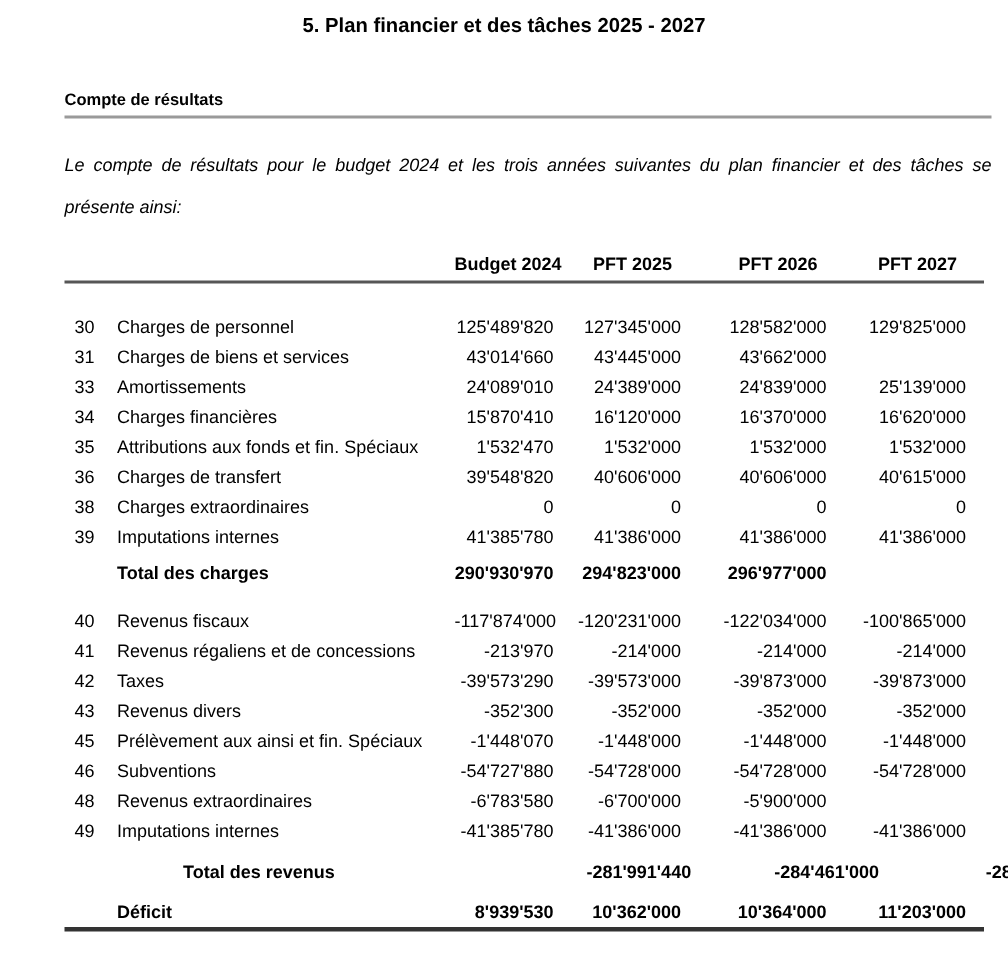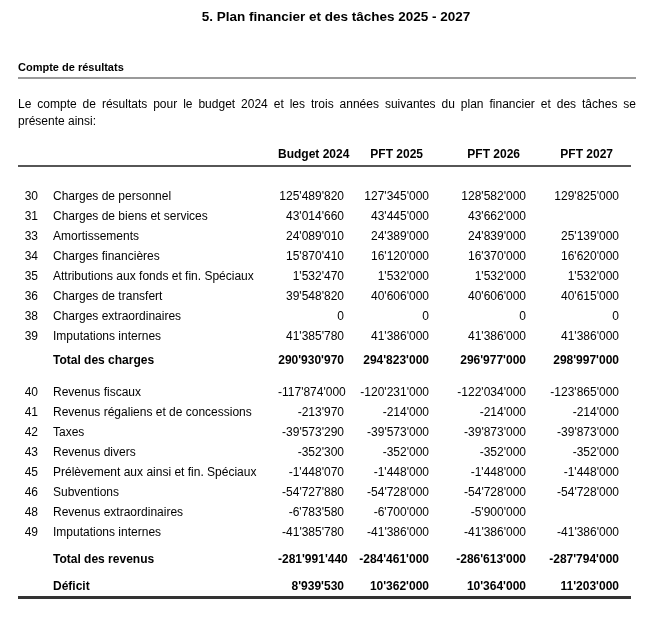--- a/index.html
+++ b/index.html
@@ -4,21 +4,21 @@
 <style>
   html, body { margin: 0; padding: 0; }
   body {
     width: 672px; height: 643px;
     background: #ffffff;
     color: #000000;
     font-family: "Liberation Sans", sans-serif;
     font-size: 12px;
     overflow: hidden;
   }
-  .content { padding: 0 18px; }
+  .content { padding: 0 43px; }
 
   .doc-title {
     padding-top: 9px;
     text-align: center;
     font-weight: bold;
     font-size: 13.5px;
   }
 
   .section-heading {
     margin-top: 37px;
@@ -28,22 +28,23 @@
   .section-rule {
     margin-top: 4px;
     height: 2px;
     width: 618px;
     background: #9a9a9a;
   }
 
   .intro {
     margin-top: 17px;
     width: 618px;
-    line-height: 17px;
+    line-height: 28px;
     text-align: justify;
+    font-style: italic;
   }
 
   .fin-table { margin-top: 17px; width: 613px; }
 
   .thead, .trow {
     display: grid;
     grid-template-columns: 20px 240px 66px 85px 97px 93px;
     padding-right: 12px;
     box-sizing: border-box;
     width: 613px;
@@ -55,21 +56,21 @@
   .trow { line-height: 20px; }
   .trow.bold { font-weight: bold; }
 
   .c-num { text-align: right; }
   .c-label { padding-left: 15px; white-space: nowrap; overflow: hidden; }
   .c-val { text-align: right; white-space: nowrap; }
 
   .tbody-charges { margin-top: 19px; }
   .total-charges-row .trow { margin-top: 4px; }
   .tbody-revenus { margin-top: 12px; }
-  .total-revenus-row .trow { margin-top: 7px; }
+  .total-revenus-row .trow { margin-top: 7px; gap: 44px; }
   .deficit-row .trow { margin-top: 7px; }
   .bottom-rule { margin-top: 0px; height: 3px; background: #333333; }
 </style>
 </head>
 <body>
 
 <div class="content">
 
   <div class="doc-title">5. Plan financier et des tâches 2025 - 2027</div>
 
@@ -156,32 +157,31 @@
         </div>
       </div>
 
     <div class="total-charges-row">
         <div class="trow bold">
           <span class="c-num"></span>
           <span class="c-label">Total des charges</span>
           <span class="c-val">290'930'970</span>
           <span class="c-val">294'823'000</span>
           <span class="c-val">296'977'000</span>
-          <span class="c-val">298'997'000</span>
         </div>
       </div>
 
     <div class="tbody-revenus">
         <div class="trow">
           <span class="c-num">40</span>
           <span class="c-label">Revenus fiscaux</span>
           <span class="c-val">-117'874'000</span>
           <span class="c-val">-120'231'000</span>
           <span class="c-val">-122'034'000</span>
-          <span class="c-val">-123'865'000</span>
+          <span class="c-val">-100'865'000</span>
         </div>
         <div class="trow">
           <span class="c-num">41</span>
           <span class="c-label">Revenus régaliens et de concessions</span>
           <span class="c-val">-213'970</span>
           <span class="c-val">-214'000</span>
           <span class="c-val">-214'000</span>
           <span class="c-val">-214'000</span>
         </div>
         <div class="trow">

